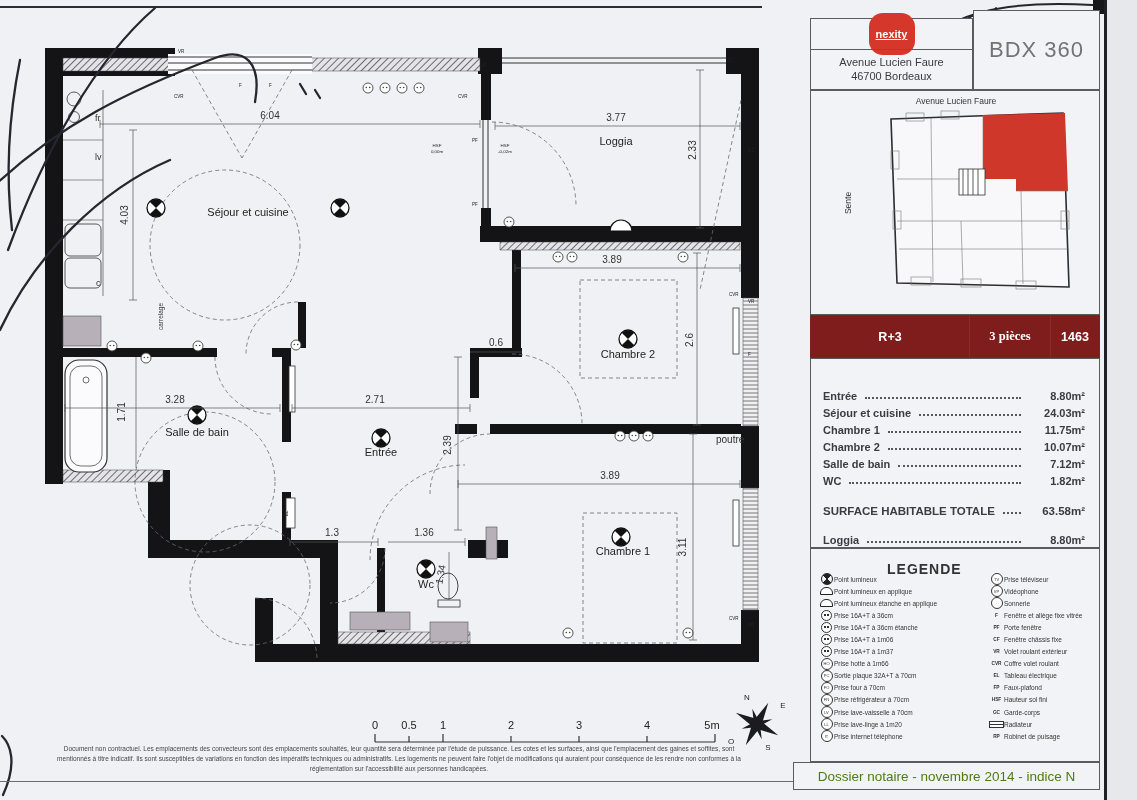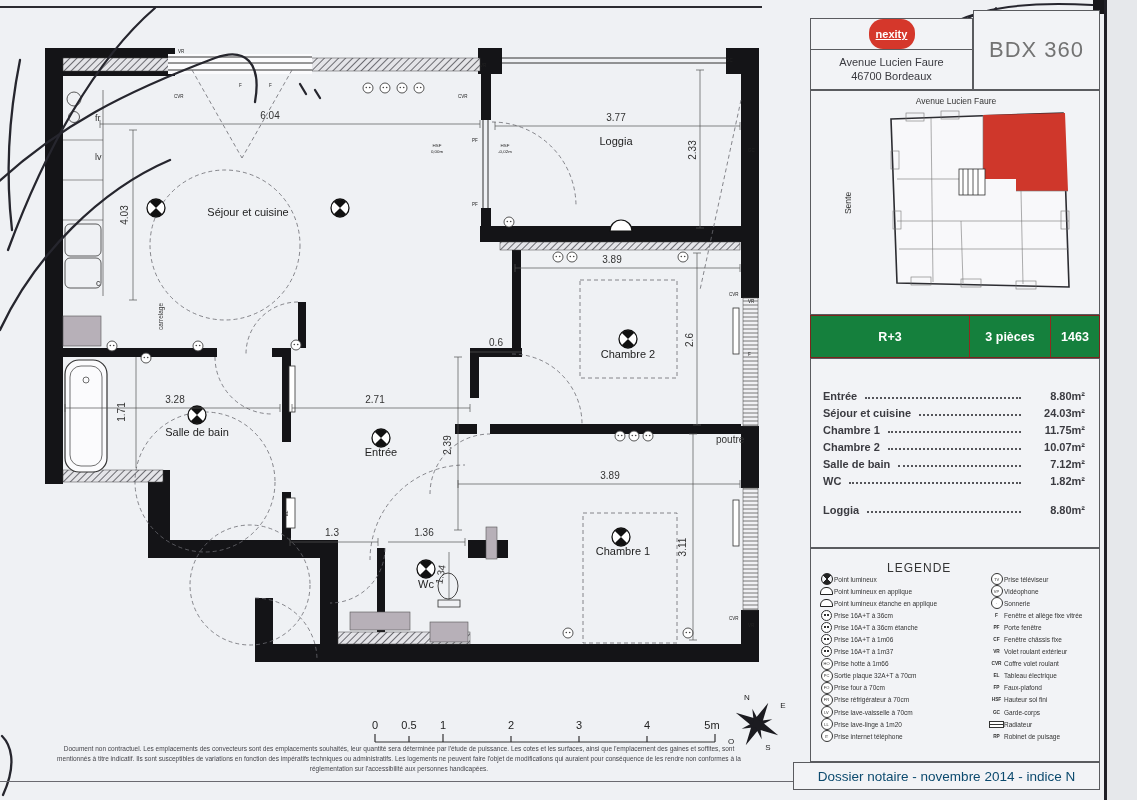--- a/index.html
+++ b/index.html
@@ -6,51 +6,51 @@
   body{
     width:1137px;height:800px;position:relative;overflow:hidden;
     background:#eff1f4;
     font-family:"Liberation Sans", sans-serif;
     color:#2e2e33;
   }
   .abs{position:absolute;}
   
   .box{position:absolute;border:1px solid #5a5b5f;background:#f2f3f6;box-sizing:border-box;}
   .nexity-logo{
-    width:46px;height:30px;background:#d5372b;border-radius:14px;
+    width:46px;height:42px;background:#d5372b;border-radius:14px;
     color:#fff;font-size:11px;font-weight:700;display:flex;align-items:center;justify-content:center;text-decoration:underline;
   }
   .addr{font-size:11px;line-height:14px;text-align:center;color:#3a3a40;}
   .bdx{font-size:22px;letter-spacing:1px;color:#737373;display:flex;align-items:center;justify-content:center;height:100%;}
-  .redbar{position:absolute;display:flex;background:#15803d;border:1px solid #7a241c;box-sizing:border-box;}
+  .redbar{position:absolute;display:flex;background:#7f1d1d;border:1px solid #7a241c;box-sizing:border-box;}
   .redbar .cell{display:flex;align-items:center;justify-content:center;color:#fff;font-weight:700;font-size:12.5px;border-right:1px solid #8f2a20;}
   .redbar .cell:last-child{border-right:none;}
   
   .arearow{display:flex;align-items:flex-end;margin:0 14px 0 12px;height:17px;font-size:11px;font-weight:700;color:#3b3b41;}
   .arearow .lead{flex:1;border-bottom:2px dotted #55555a;margin:0 8px 3px 8px;height:1px;}
   .arearow .val{min-width:56px;text-align:right;}
   .total{font-size:11.5px;}
   
-  .lg-title{font-size:12px;font-weight:400;letter-spacing:1px;color:#333;}
+  .lg-title{font-size:14px;font-weight:700;letter-spacing:1px;color:#333;}
   .lg-col{position:absolute;}
   .lg-row{display:flex;align-items:center;height:12.1px;}
   .lg-ic{width:15px;display:flex;align-items:center;justify-content:center;flex:none;color:#333;}
   .lg-lb{font-size:6.5px;color:#333;white-space:nowrap;}
   .ic-bowtie{width:10px;height:10px;border:1px solid #222;border-radius:50%;
      background:conic-gradient(#222 0 45deg,transparent 45deg 135deg,#222 135deg 225deg,transparent 225deg 315deg,#222 315deg 360deg);}
   .ic-applique{width:11px;height:6px;border:1px solid #222;border-bottom-width:1.5px;border-radius:6px 6px 0 0;background:#fff;}
   .ic-socket{width:9px;height:9px;border:1px solid #333;border-radius:50%;background:
      radial-gradient(circle at 34% 45%, #333 0.8px, transparent 1.1px),
      radial-gradient(circle at 66% 45%, #333 0.8px, transparent 1.1px),#fff;}
   .ic-circle{width:10px;height:10px;border:1px solid #333;border-radius:50%;font-size:4px;display:flex;align-items:center;justify-content:center;background:#fff;color:#333;}
   .ic-code{font-size:4.8px;font-weight:700;color:#333;}
   .ic-radiator{width:14px;height:5px;border:1px solid #333;background:linear-gradient(#fff 0 40%,#333 40% 60%,#fff 60% 100%);}
   
   .disclaimer{font-size:6.5px;line-height:10px;text-align:center;color:#45454a;}
-  .dossier{display:flex;align-items:center;justify-content:center;font-size:13.5px;color:#0c4a6e;}
+  .dossier{display:flex;align-items:center;justify-content:center;font-size:13.5px;color:#4d7c0f;}
   .edge-strip{background:#e6e8eb;}
 </style>
 </head>
 <body>
 
 <svg class="abs" style="left:0;top:0;width:800px;height:800px;" viewBox="0 0 800 800">
   <defs>
     <pattern id="ins" width="5" height="5" patternTransform="rotate(45)" patternUnits="userSpaceOnUse">
       <rect width="5" height="5" fill="#e4e4e8"></rect>
         <line x1="0" y1="0" x2="0" y2="5" stroke="#55555c" stroke-width="1.7"></line>
@@ -404,21 +404,21 @@
       <line x1="152" y1="78" x2="152" y2="104"></line>
         <line x1="157" y1="78" x2="157" y2="104"></line>
       <line x1="162" y1="78" x2="162" y2="104"></line>
         <line x1="167" y1="78" x2="167" y2="104"></line>
     </g>
   </svg>
 </div>
 
 <div class="redbar" style="left:810px;top:315px;width:290px;height:43px;">
   <div class="cell" style="width:158px;">R+3</div>
-  <div class="cell" style="width:80px;">3 pièces</div>
+  <div class="cell" style="width:80px;font-family:Liberation Serif, serif;">3 pièces</div>
   <div class="cell" style="flex:1;">1463</div>
 </div>
 
 <div class="box" style="left:810px;top:358px;width:290px;height:190px;">
   <div style="margin-top:26px;">
     <div class="arearow">
       <span>Entrée</span>
         <span class="lead"></span>
         <span class="val">8.80m²</span>
     </div>
@@ -440,20 +440,25 @@
     <div class="arearow">
       <span>Salle de bain</span>
         <span class="lead"></span>
         <span class="val">7.12m²</span>
     </div>
     <div class="arearow">
       <span>WC</span>
         <span class="lead"></span>
         <span class="val">1.82m²</span>
     </div>
+    <div class="arearow total" style="margin-top:13px;">
+      <span>SURFACE HABITABLE TOTALE</span>
+        <span class="lead"></span>
+        <span class="val">63.58m²</span>
+    </div>
     <div class="arearow" style="margin-top:12px;">
       <span>Loggia</span>
         <span class="lead"></span>
         <span class="val">8.80m²</span>
     </div>
   </div>
 </div>
 
 <div class="box" style="left:810px;top:548px;width:290px;height:214px;">
   <div class="abs lg-title" style="left:76px;top:12px;">LEGENDE</div>

